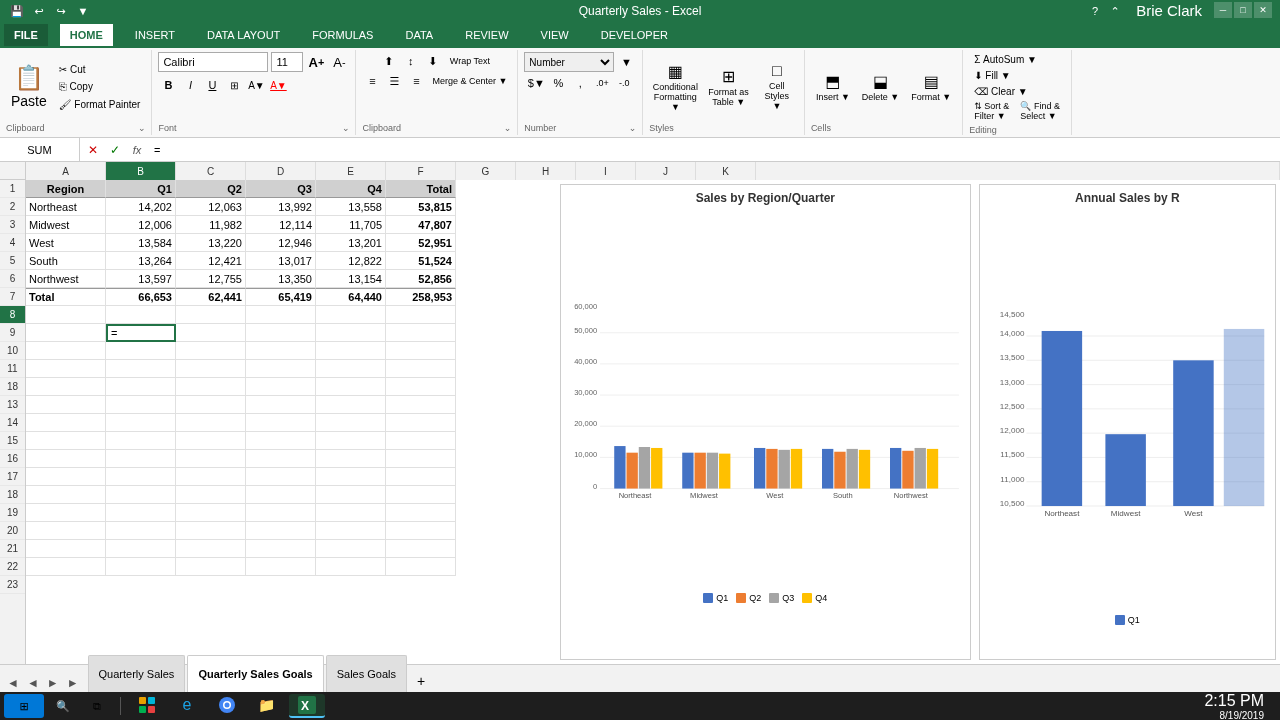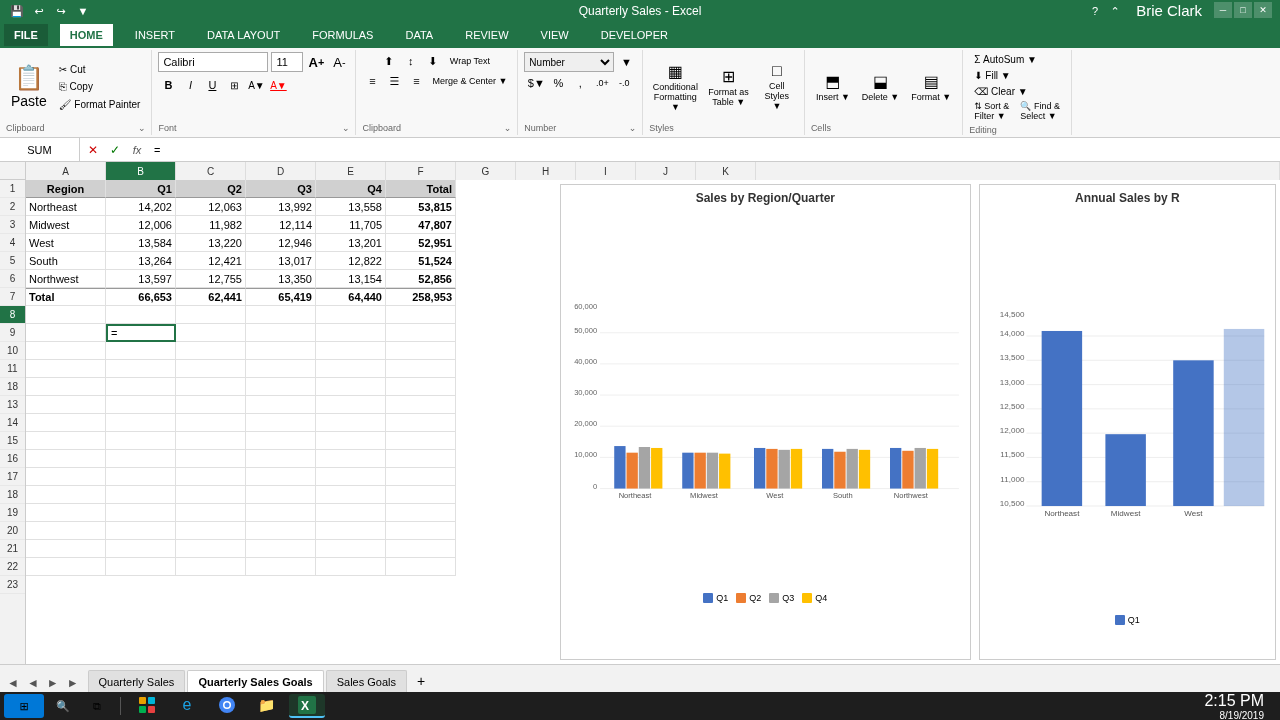--- a/index.html
+++ b/index.html
@@ -271,21 +271,21 @@
       gap: 2px;
     }
     .sheet-tab {
       padding: 4px 10px;
       font-size: 11px;
       cursor: pointer;
       border: 1px solid #ccc;
       border-bottom: none;
       background: #e0e0e0;
       border-radius: 2px 2px 0 0;
-      height: 22px;
+      height: 37px;
       display: flex;
       align-items: center;
     }
     .sheet-tab.active {
       background: #fff;
       color: #000;
       font-weight: bold;
     }
     .sheet-add { padding: 4px 8px; cursor: pointer; font-size: 14px; height: 22px; display: flex; align-items: center; }
 

